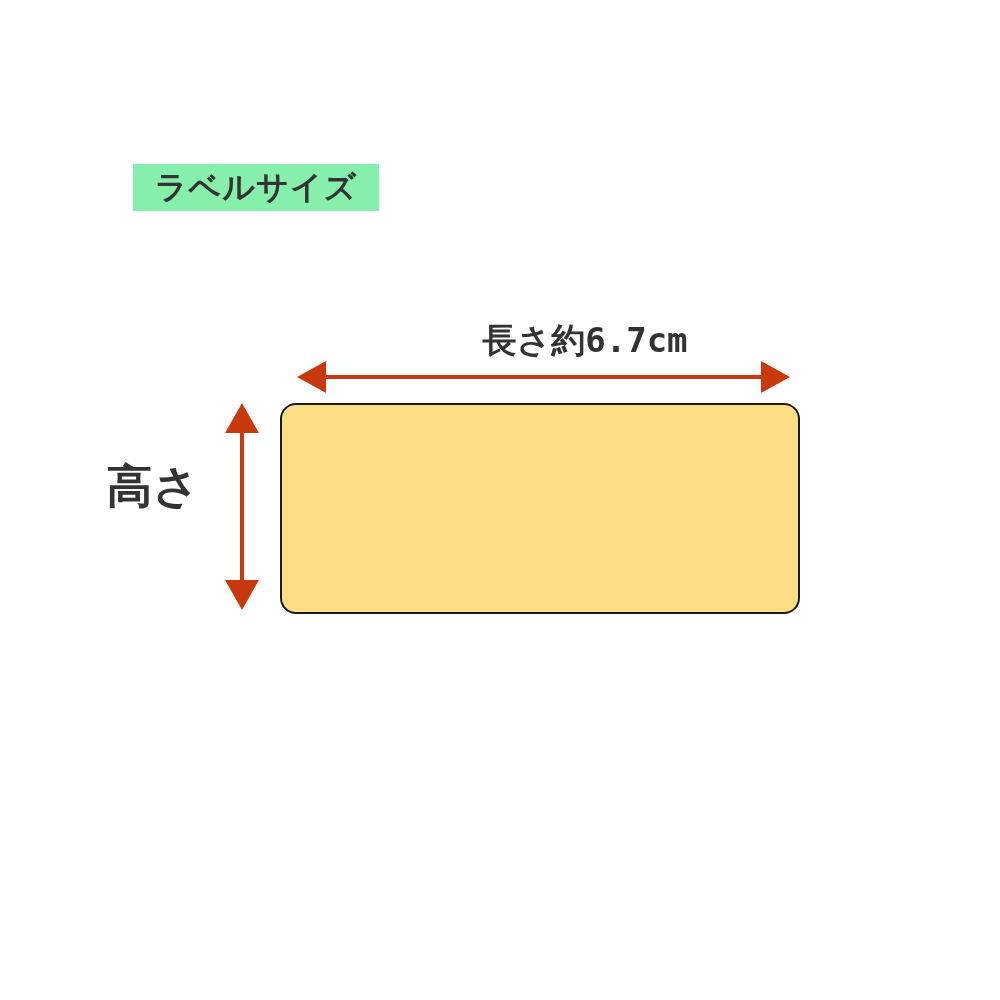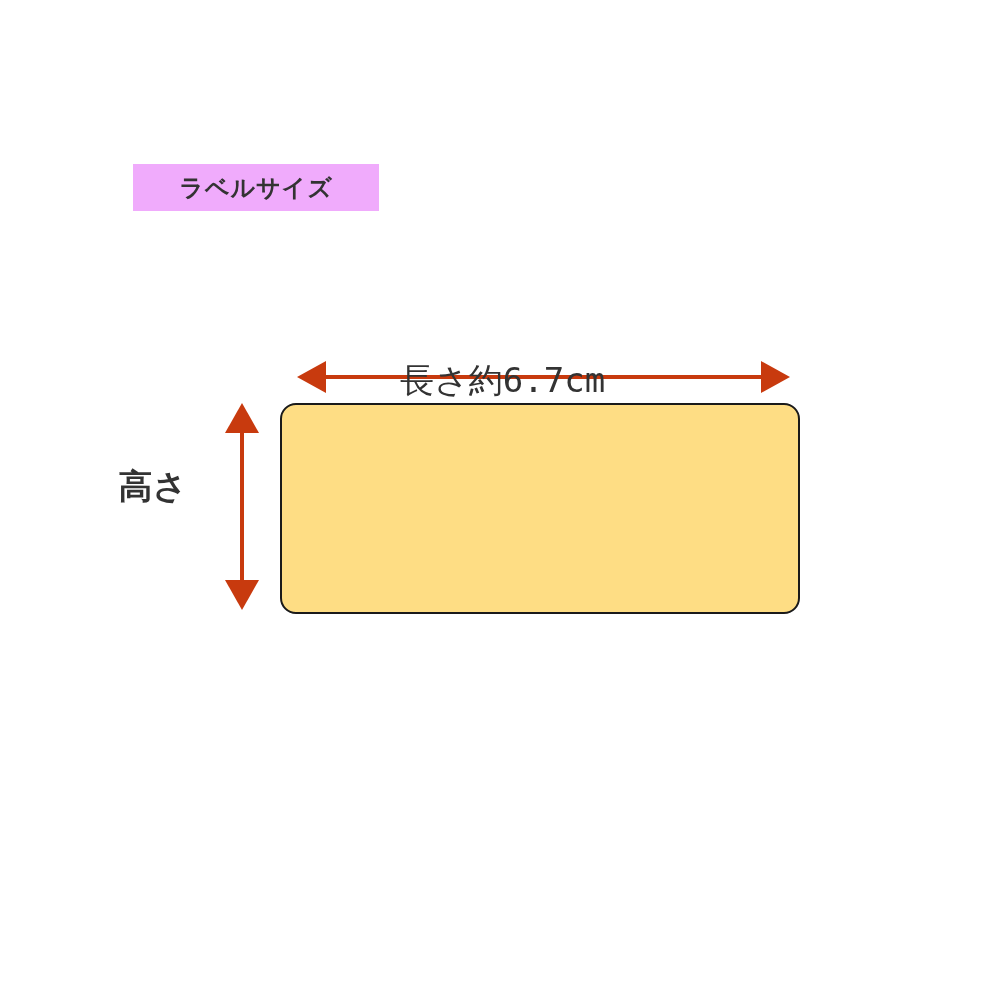--- a/index.html
+++ b/index.html
@@ -1,25 +1,25 @@
 <!DOCTYPE html>
 <html><head>
   <meta charset="utf-8">
   <style>
     html, body { margin: 0; padding: 0; background: #ffffff; }
     body { width: 1000px; height: 1000px; position: relative; overflow: hidden;
            font-family: "DejaVu Sans", sans-serif; }
     .badge { position: absolute; left: 133px; top: 164px; width: 246px; height: 47px;
-             background: #f0abfc; display: flex; align-items: center; justify-content: center;
-             color: #333333; font-weight: bold; font-size: 24px; letter-spacing: 1px; }
+             background: #86efac; display: flex; align-items: center; justify-content: center;
+             color: #333333; font-weight: bold; font-size: 32px; letter-spacing: 1px; }
     .label-box { position: absolute; left: 280px; top: 403px; width: 516px; height: 207px;
                  background: #FEDD84; border: 2px solid #1a1a1a; border-radius: 16px; }
     .dim-text { position: absolute; color: #333333; font-family: "DejaVu Sans Mono", monospace; }
-    .length-text { left: 400px; top: 318px; width: 370px; text-align: left; font-size: 34px; font-weight: normal; margin-top: 40px;}
-    .height-text { left: 62px; top: 465px; width: 182px; text-align: center; font-size: 34px; line-height: 42px; font-weight: bold;}
+    .length-text { left: 400px; top: 318px; width: 370px; text-align: center; font-size: 34px; font-weight: bold;}
+    .height-text { left: 62px; top: 465px; width: 182px; text-align: center; font-size: 46px; line-height: 42px; font-weight: bold;}
     svg.arrows { position: absolute; left: 0; top: 0; }
   </style>
 </head>
 <body>
 
 <div class="badge">
   <span>ラベルサイズ</span>
 </div>
 
 <svg class="arrows" width="1000" height="1000">

